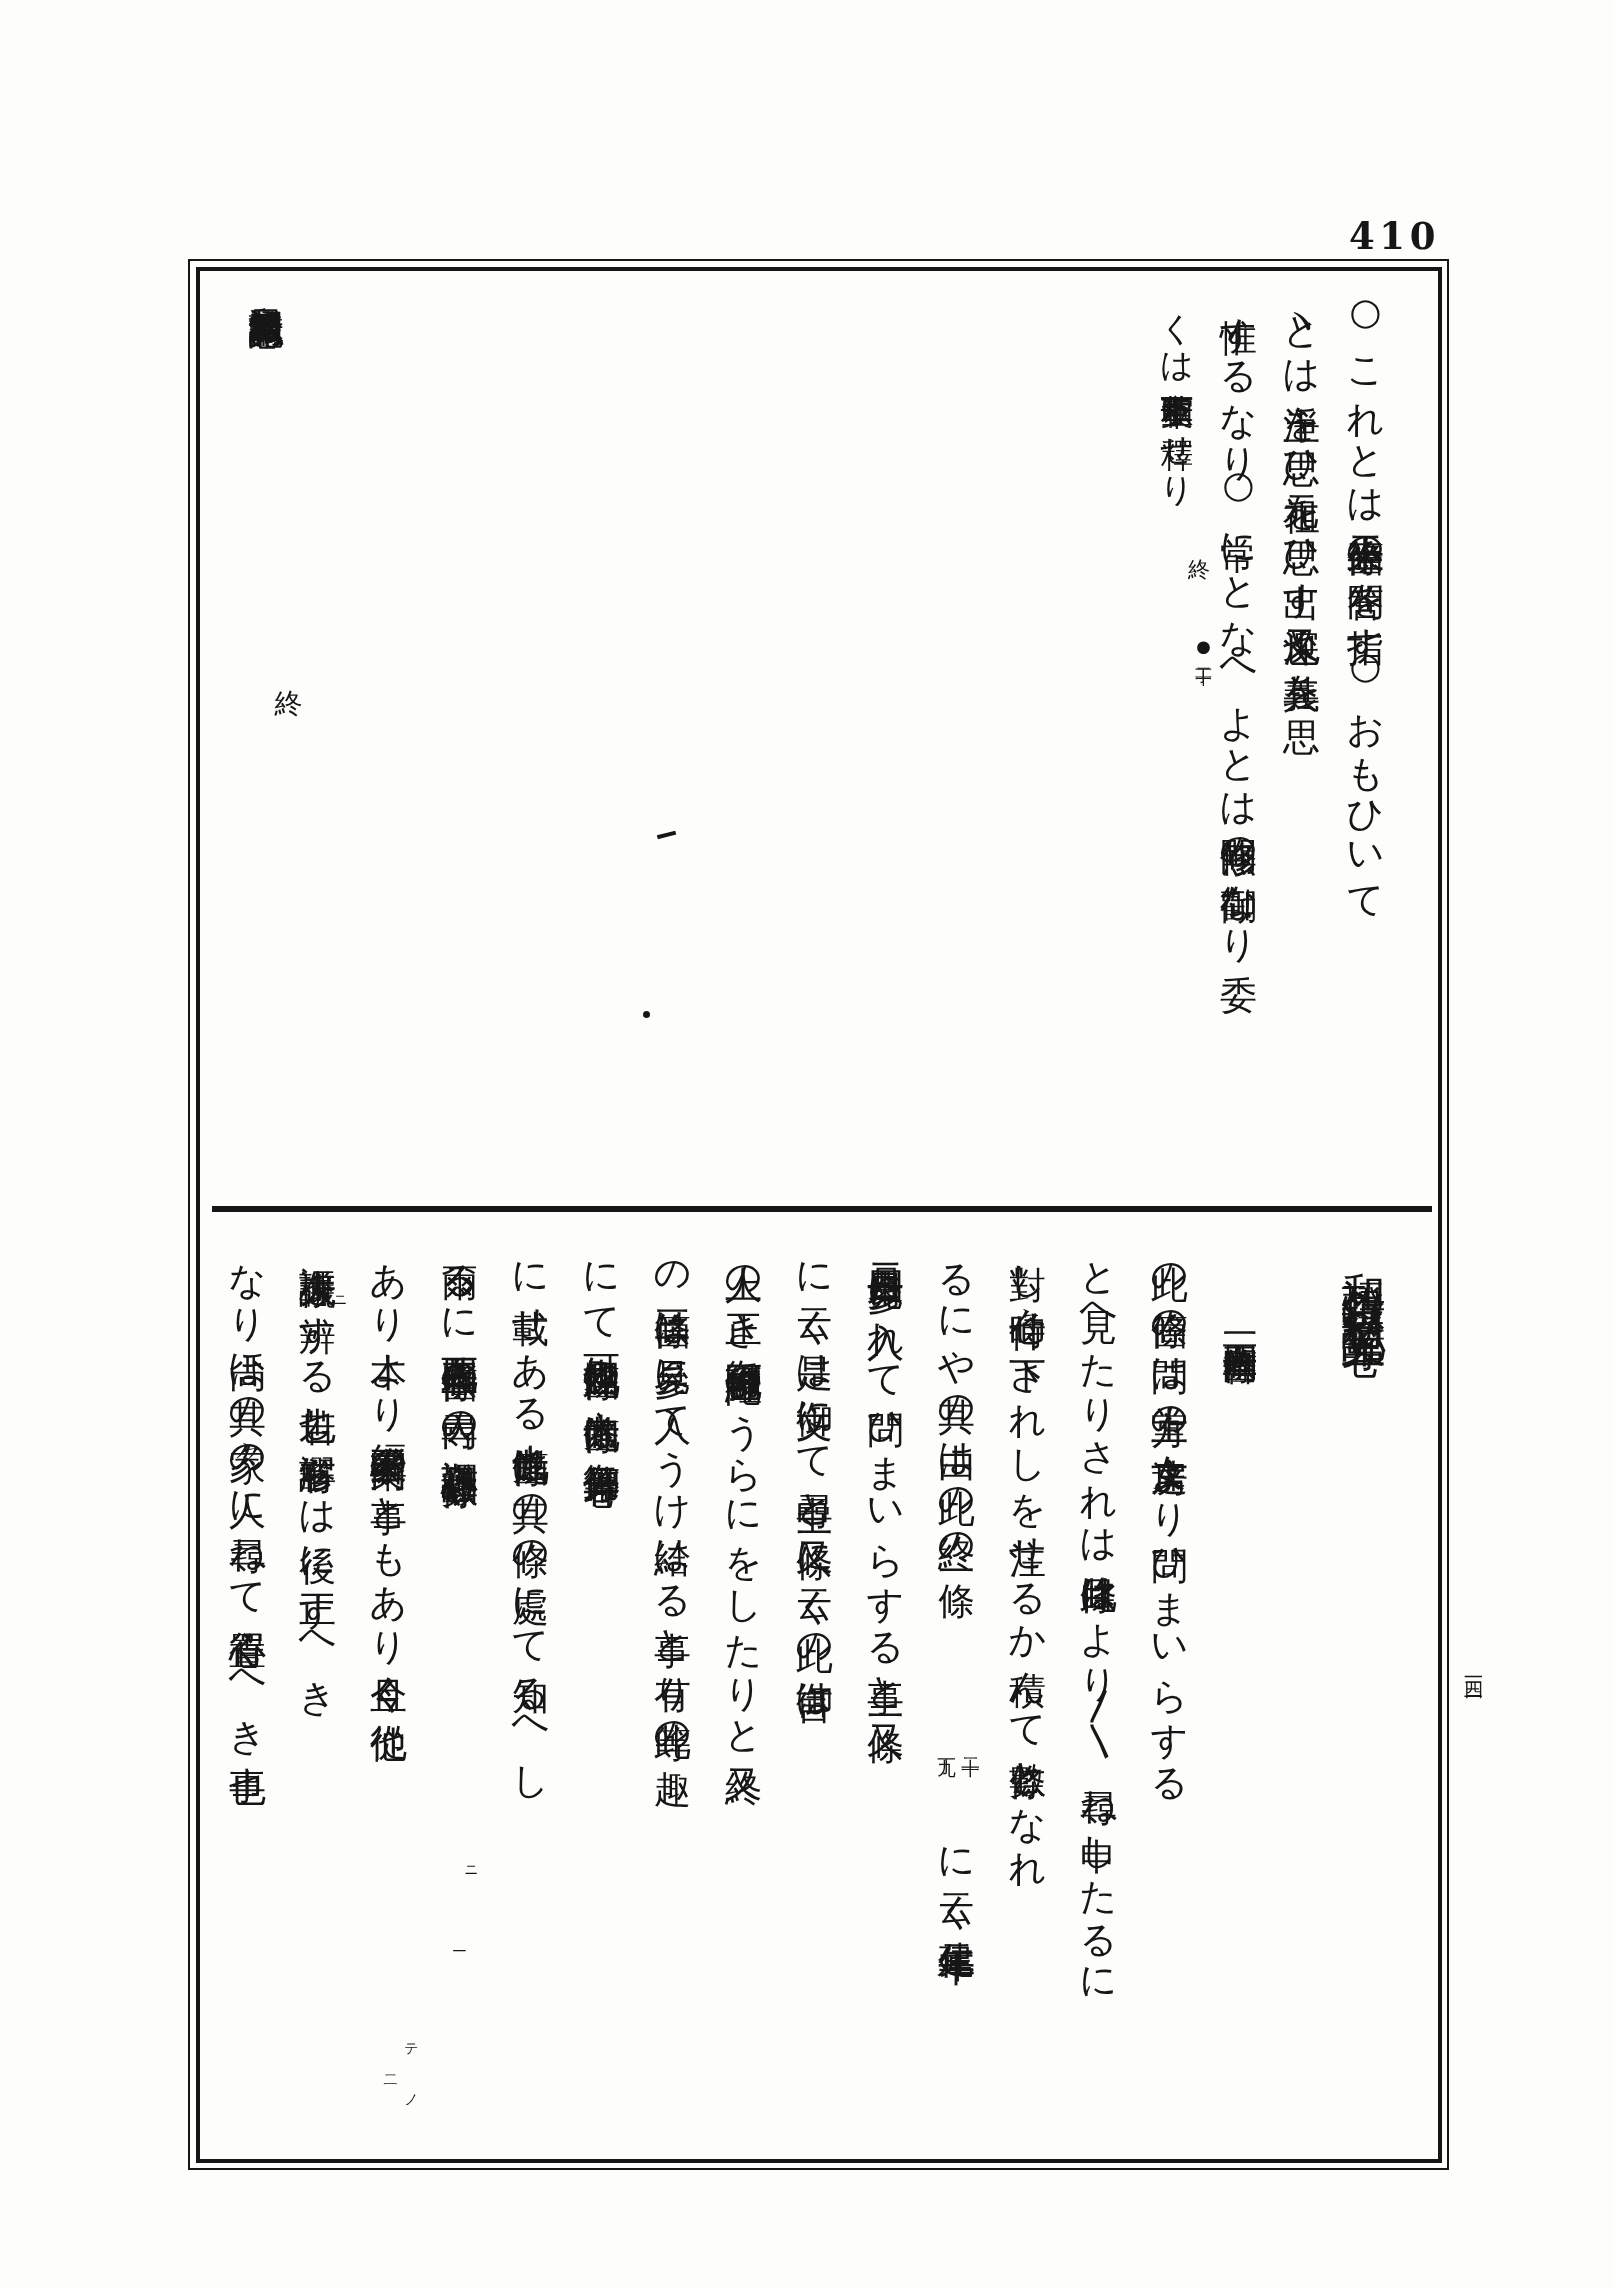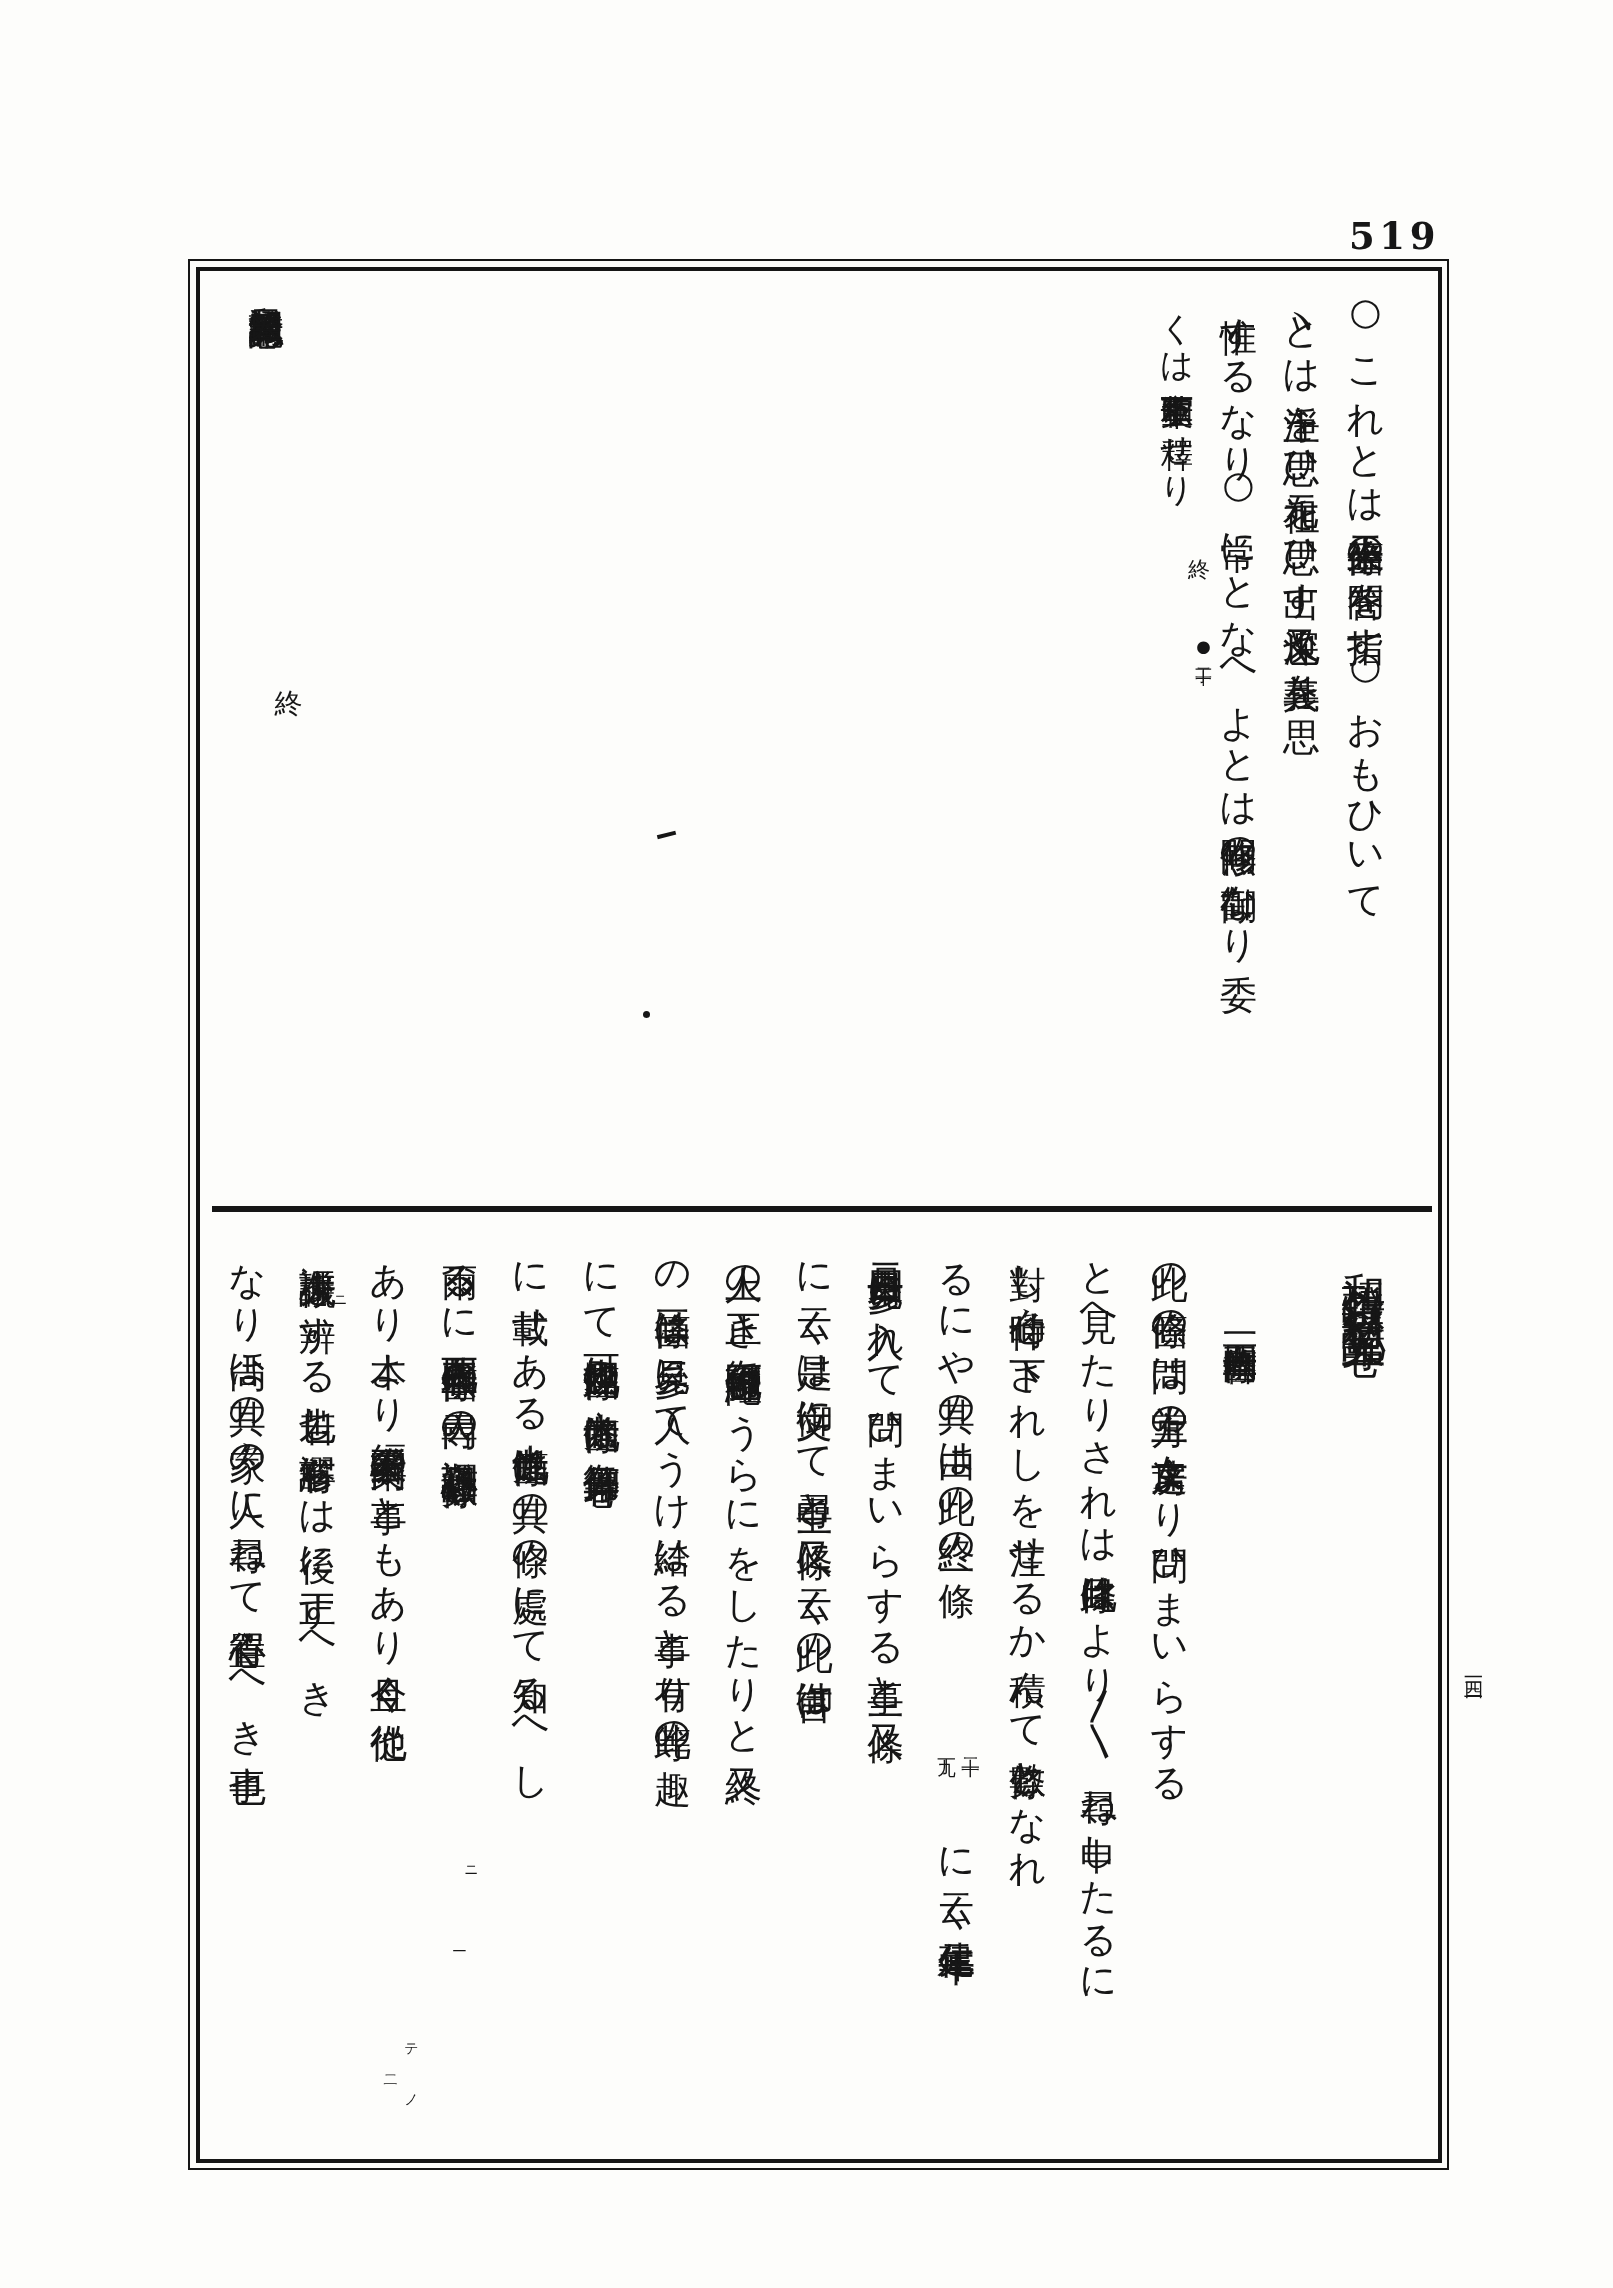--- a/index.html
+++ b/index.html
@@ -52,21 +52,21 @@
   .speck-dot{
     position:absolute;left:643px;top:1011px;
     width:7.4px;height:7.4px;border-radius:50%;background:#161616;
   }
 </style>
 </head>
 <body>
 
 <div class="page">
 
-  <div class="htext" style="left:1349px;top:214px;font-size:37px;font-weight:bold;letter-spacing:4.6px;">519</div>
+  <div class="htext" style="left:1349px;top:214px;font-size:37px;font-weight:bold;letter-spacing:4.6px;">410</div>
 
   <div class="frame">
     <div class="frame-inner"></div>
   </div>
 
   <div class="divider"></div>
 
   <div class="vtext top-col" style="left:1340px;top:290px;">○これとは上來十二箇條の問答を指す○おもひいて</div>
   <div class="vtext top-col" style="left:1276px;top:290px;">ヽとは淨土を思ひ元祖を思ひ出す也又深く其義を思</div>
   <div class="vtext top-col" style="left:1213px;top:290px;">惟するなり○常にとなへよとは無間修の御勸なり委</div>

